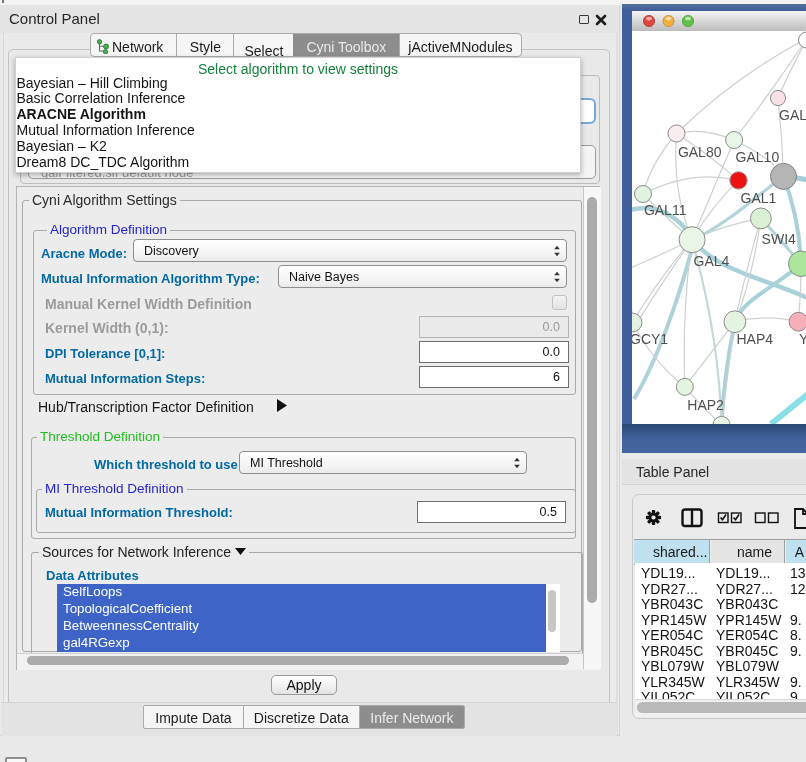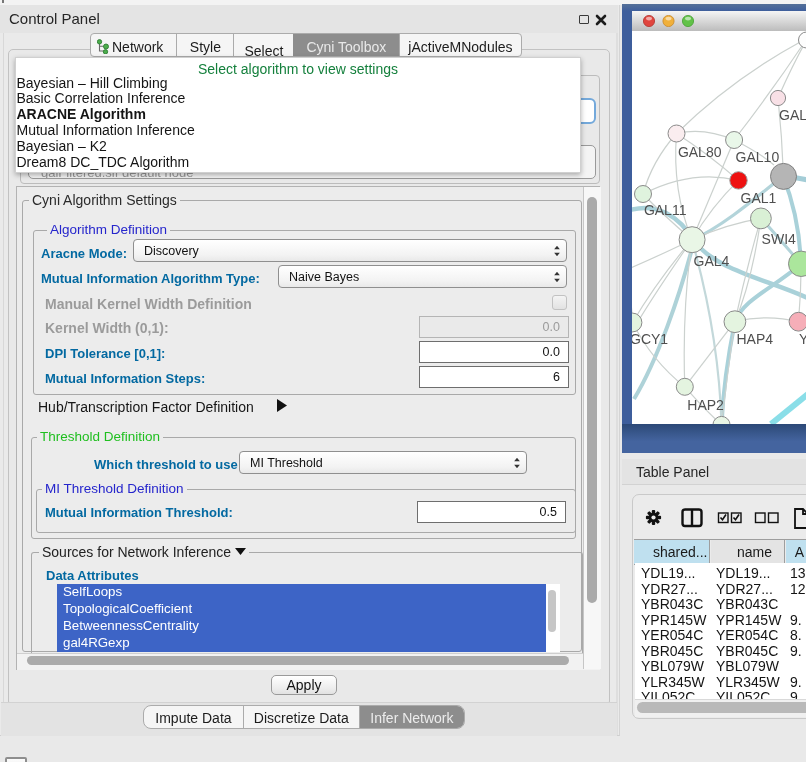--- a/index.html
+++ b/index.html
@@ -128,21 +128,21 @@
   <div class="abs" style="left:17px;top:648px;width:583px;height:16px;background:#f2f2f2;border-top:1px solid #cfcfcf;"></div>
   <div class="abs" style="left:27px;top:651px;width:542px;height:9px;background:#ababab;border-radius:5px;"></div>
 
   <div class="abs" style="left:583px;top:182px;width:17px;height:482px;background:#f7f7f7;border-left:1px solid #c6c6c6;"></div>
   <div class="abs" style="left:587px;top:192px;width:10px;height:406px;background:#aaaaaa;border-radius:5px;"></div>
 
   <div class="abs" style="left:1px;top:697px;width:616px;height:33px;background:#e3e3e3;border-top:1px solid #d2d2d2;"></div>
 
   <div class="abs" style="left:271px;top:670px;width:64px;height:18px;border:1px solid #9a9a9a;border-radius:5px;background:linear-gradient(#ffffff,#ececec 70%,#e2e2e2);text-align:center;font-size:14px;color:#111;line-height:18px;">Apply</div>
 
-  <div class="abs" style="left:143px;top:700px;height:22px;display:flex;border:1px solid #ababab;border-radius:8px;background:#f5f5f5;overflow:hidden;font-size:14px;color:#1c1c1c;">
+  <div class="abs" style="left:143px;top:700px;height:22px;display:flex;border:1px solid #ababab;border-radius:2px;background:#f5f5f5;overflow:hidden;font-size:14px;color:#1c1c1c;">
     <div style="padding:0 11.3px;height:22px;line-height:25px;border-right:1px solid #ababab;">Impute Data</div>
     <div style="padding:0 10px;height:22px;line-height:25px;border-right:1px solid #ababab;">Discretize Data</div>
     <div style="padding:0 10.5px;height:22px;line-height:25px;background:#8d8d8d;color:#ececec;">Infer Network</div>
   </div>
 
   <div class="abs" style="left:20px;top:70px;width:578px;height:107px;background:#e9e9e9;border:1px solid #bcbcbc;border-radius:4px;"></div>
   <div class="abs" style="left:28px;top:140px;width:566px;height:32px;border:1px solid #9a9a9a;border-radius:5px;background:#f4f4f4;overflow:hidden;">
      <div style="position:absolute;left:12px;top:19px;font-size:13px;color:#9a9a9a;">galFiltered.sif default node</div>
   </div>
   <div class="abs" style="left:296px;top:93px;width:296px;height:22px;border:2.5px solid #74a9db;border-radius:6px;background:#fff;"></div>

